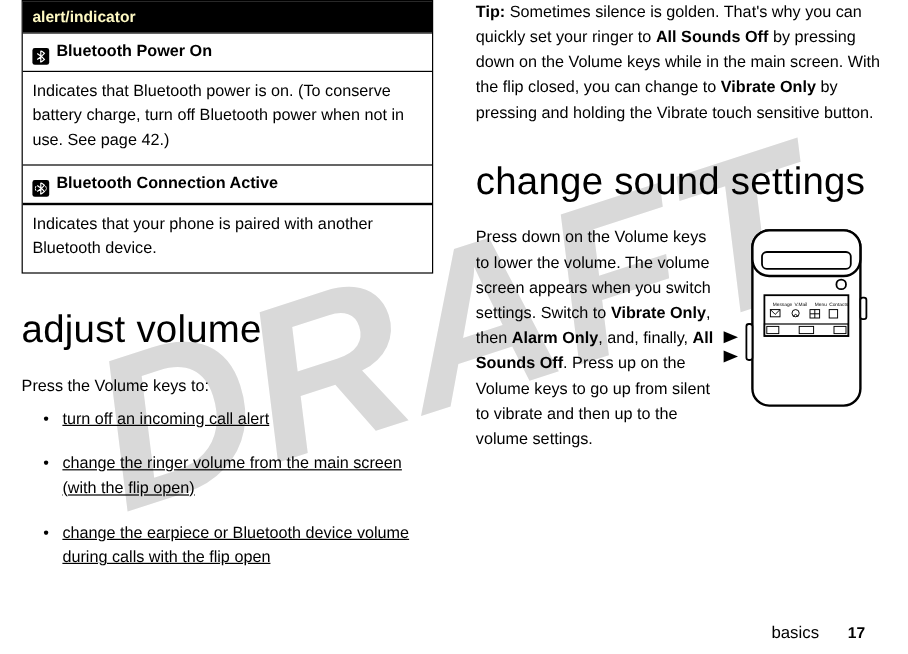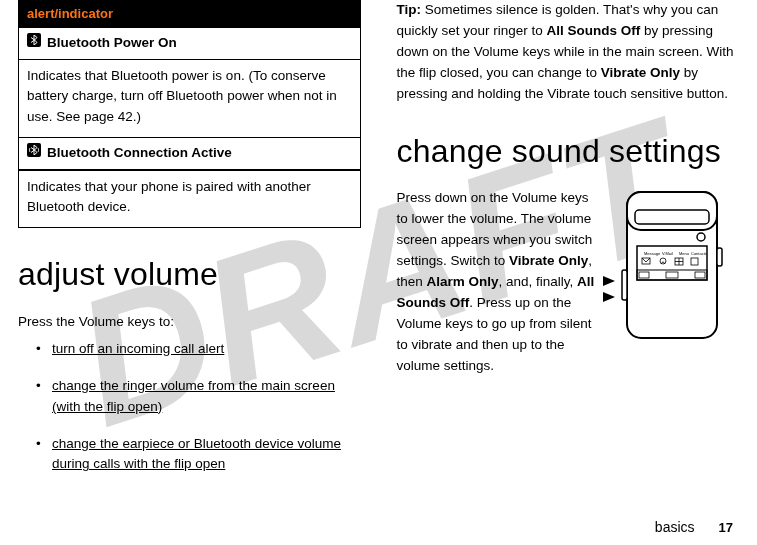--- a/index.html
+++ b/index.html
@@ -38,33 +38,33 @@
     font-size: 13.5px;
     line-height: 1.55;
     color: #000;
   }
   .table {
     border: 1px solid #000;
     margin-bottom: 22px;
   }
   .thead {
     background: #000;
-    color: #f97316;
+    color: #fef9c3;
     font-weight: 700;
     padding: 3px 8px;
     font-size: 13px;
   }
   .trow-head {
     border-top: 1px solid #000;
     border-bottom: 1px solid #000;
     padding: 5px 8px;
     font-weight: 700;
     font-size: 13.5px;
     display: flex;
-    align-items: flex-start;
+    align-items: flex-end;
     gap: 6px;
   }
   .trow-body {
     padding: 6px 8px 10px;
     font-size: 13.5px;
     line-height: 1.5;
   }
   .bt-icon {
     display: inline-flex;
     align-items: center;
@@ -108,21 +108,21 @@
     width: 0; height: 0;
     border-top: 5px solid transparent;
     border-bottom: 5px solid transparent;
     border-left: 12px solid #000;
   }
   .arrow.a1 { top: 86px; }
   .arrow.a2 { top: 102px; }
   .footer {
     position: absolute;
     bottom: 10px;
-    right: 24px;
+    right: 36px;
     font-size: 14px;
     display: flex;
     align-items: baseline;
     gap: 24px;
   }
   .footer .pg { font-weight: 700; font-size: 13px; }
   svg.phone { display:block; }
 </style>
 </head>
 <body>

